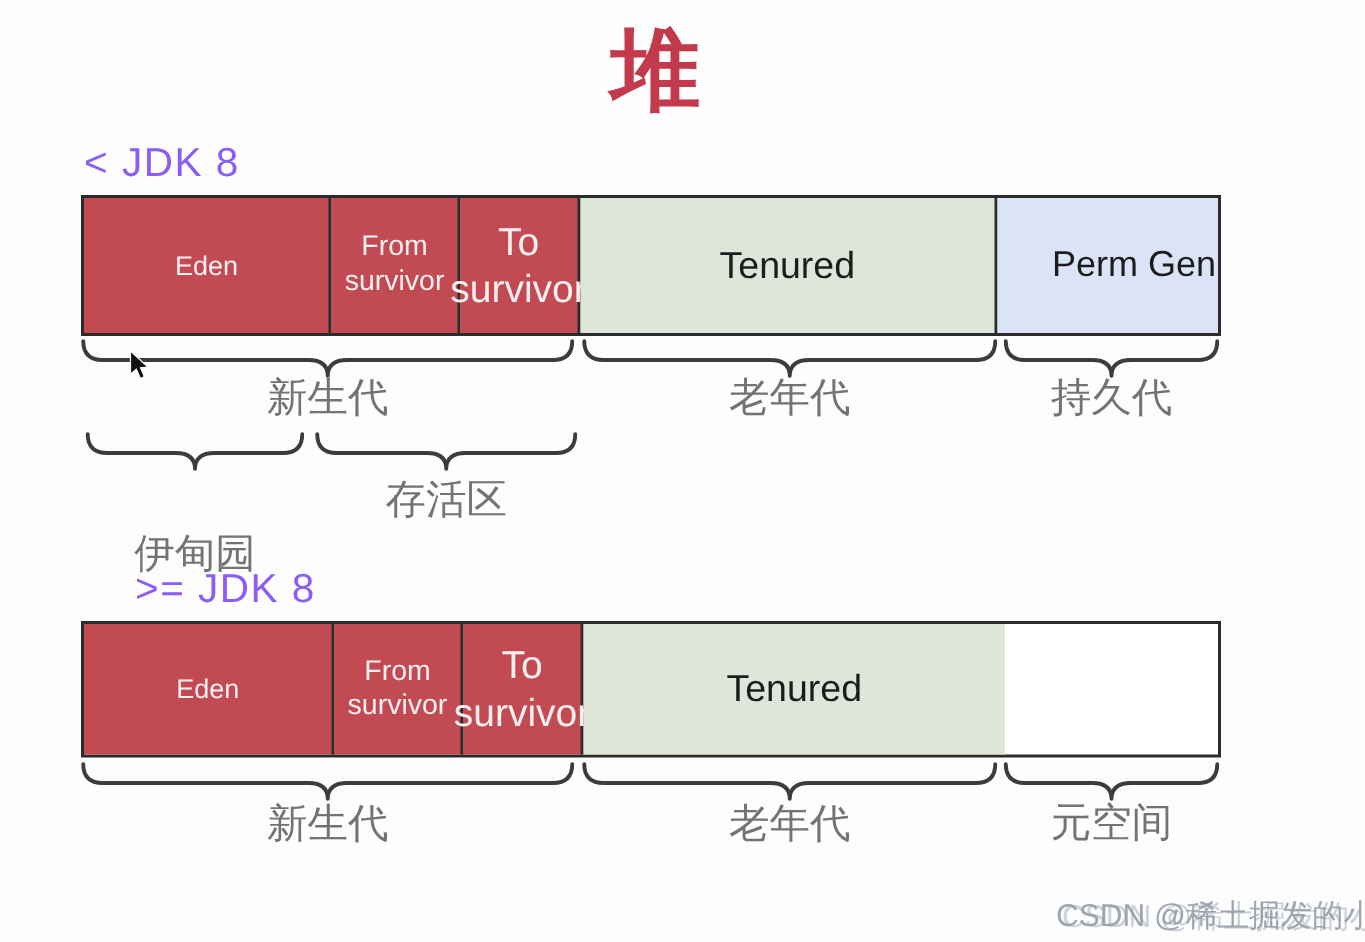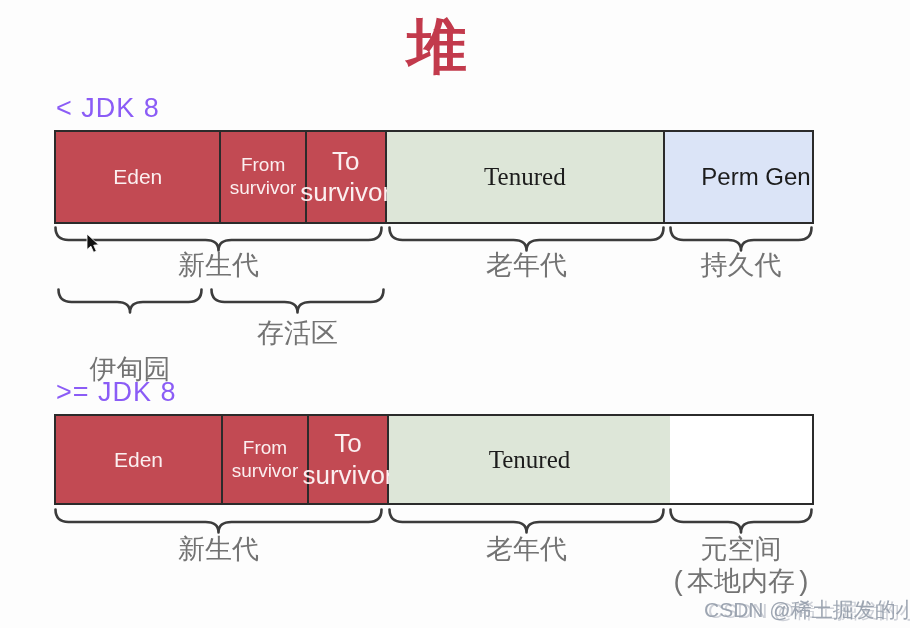--- a/index.html
+++ b/index.html
@@ -17,24 +17,24 @@
     border:2px solid #2b2b2b;box-sizing:border-box;background:#fff;
   }
   .seg{
     box-sizing:border-box;display:flex;align-items:center;justify-content:center;
     text-align:center;border-right:2px solid #2b2b2b;
   }
   .seg:last-child{border-right:none;}
   .seg.young{background:var(--young,#c24a53);color:#fbeff0;}
   .seg.old{background:var(--old,#dde6d8);color:#1c1c1c;}
   .seg.perm{background:var(--perm,#dbe4f7);color:#1c1c1c;}
-  .s0{width:167px;font-size:21px;text-align:center;}
+  .s0{width:167px;font-size:18px;text-align:center;}
   .s1{width:86px;font-size:19px;line-height:1.2;}
   .s2{width:80px;font-size:26px;line-height:1.2;}
-  .s3{width:281px;font-size:25px;font-family:Liberation Serif, serif;}
+  .s3{width:281px;font-size:25px;}
   .s4{width:148px;font-size:24px;padding-left:35px;}
   .brace{position:absolute;}
   .gen-label{
     position:absolute;text-align:center;font-size:27px;color:#737373;line-height:1.18;
   }
   .watermark{
     position:absolute;left:704px;top:596px;width:204px;text-align:right;
     font-size:21px;color:rgba(148,156,170,0.9);
     text-shadow:4px 1px 0 rgba(148,156,170,0.45);
     white-space:nowrap;
@@ -79,21 +79,21 @@
       <path d="M1.5 1.5 Q1.5 14 14.5 14 L74.5 14 Q87.5 14 87.5 24.5 Q87.5 14 100.5 14 L160.5 14 Q173.5 14 173.5 1.5" fill="none" stroke="#3c3c3c" stroke-width="2.6" stroke-linecap="round" stroke-linejoin="round"></path>
     </svg>
 
   <div class="gen-label" style="left:57px;top:318px;width:146px;margin-top:36px;">伊甸园</div>
   <div class="gen-label" style="left:210px;top:318px;width:175px;">存活区</div>
 
   <svg class="cursor" width="15" height="20" viewBox="0 0 15 20">
     <path d="M1 0 L1 15.5 L4.9 12.2 L7.6 18.3 L10.3 17.1 L7.7 11.2 L12.6 10.7 Z" fill="#111" stroke="#fff" stroke-width="0.8"></path>
   </svg>
 
-  <div class="jdk-label" style="top:377px;">&gt;= JDK 8</div>
+  <div class="jdk-label" style="top:377px;margin-left:34px;">&gt;= JDK 8</div>
 
   <div class="bar" style="top:414px;height:91px;">
     <div class="seg young s0">Eden</div>
     <div class="seg young s1">From survivor</div>
     <div class="seg young s2">To survivor</div>
     <div class="seg old s3">Tenured</div>
   </div>
 
   <svg class="brace" style="left:54px;top:508px;" width="329" height="26">
       <path d="M1.5 1.5 Q1.5 14 14.5 14 L151.5 14 Q164.5 14 164.5 24.5 Q164.5 14 177.5 14 L314.5 14 Q327.5 14 327.5 1.5" fill="none" stroke="#3c3c3c" stroke-width="2.6" stroke-linecap="round" stroke-linejoin="round"></path>
@@ -102,18 +102,17 @@
       <path d="M1.5 1.5 Q1.5 14 14.5 14 L125.5 14 Q138.5 14 138.5 24.5 Q138.5 14 151.5 14 L262.5 14 Q275.5 14 275.5 1.5" fill="none" stroke="#3c3c3c" stroke-width="2.6" stroke-linecap="round" stroke-linejoin="round"></path>
     </svg>
   <svg class="brace" style="left:669px;top:508px;" width="144" height="26">
       <path d="M1.5 1.5 Q1.5 14 14.459999999999999 14 L59.04 14 Q72 14 72 24.5 Q72 14 84.96 14 L129.54 14 Q142.5 14 142.5 1.5" fill="none" stroke="#3c3c3c" stroke-width="2.6" stroke-linecap="round" stroke-linejoin="round"></path>
     </svg>
 
   <div class="gen-label" style="left:54px;top:534px;width:329px;">新生代</div>
   <div class="gen-label" style="left:388px;top:534px;width:277px;">老年代</div>
   <div class="gen-label" style="left:669px;top:536px;width:144px;font-family:Liberation Mono, monospace;">
     <div>元空间</div>
-    <div>(本地内存)</div>
   </div>
 
   <div class="watermark">CSDN @稀土掘发的小社区</div>
 
 </div>
 
 </body></html>

